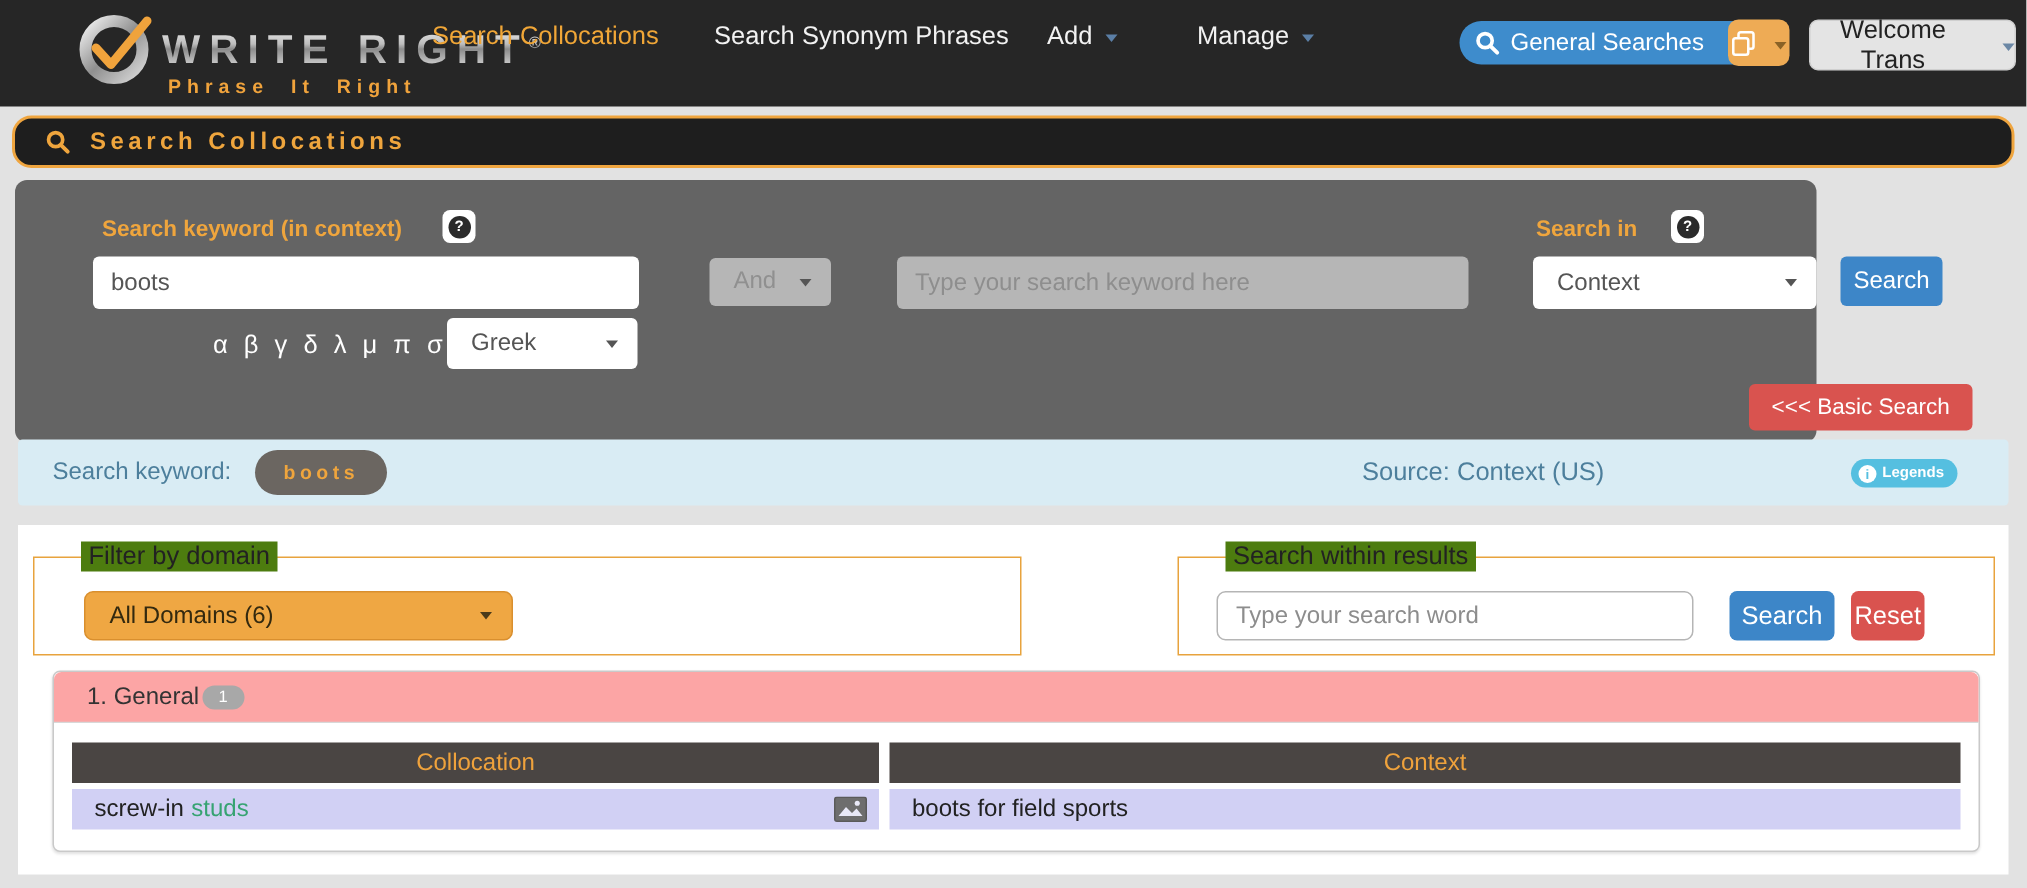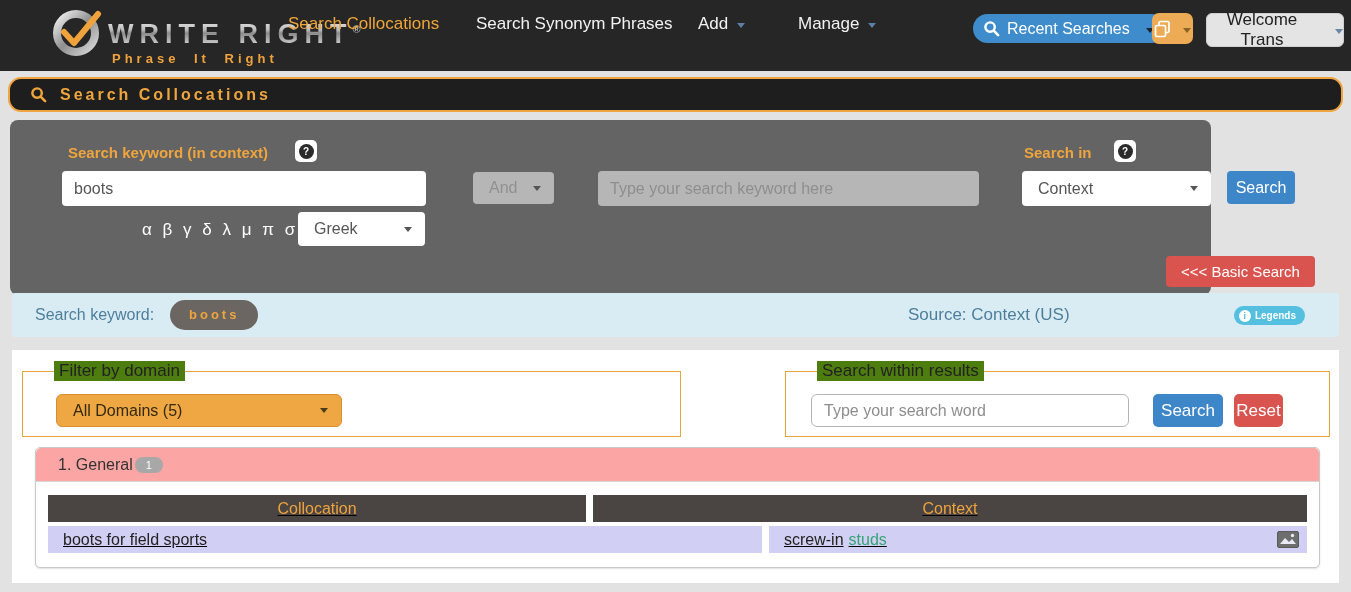--- a/index.html
+++ b/index.html
@@ -68,21 +68,21 @@
   .within-input { position:absolute; left:25px; top:22px; width:318px; height:33px; background:#fff; border:1px solid #b5b5b5; border-radius:6px; font-size:16px; color:#555; padding:0 12px; font-family:inherit; }
   .within-input::placeholder { color:#8d8d8d; }
   .btn-within-search { position:absolute; left:367px; top:22px; width:70px; height:33px; background:#3d86c8; border-radius:5px; font-size:17px; }
   .btn-within-reset { position:absolute; left:448px; top:22px; width:49px; height:33px; background:#d9534f; border-radius:5px; font-size:17px; }
 
   .accordion { position:absolute; left:23px; top:97px; width:1285px; height:121px; border:1px solid #c9c9c9; border-radius:5px; background:#fff; box-shadow:0 1px 2px rgba(0,0,0,.12); }
   .acc-header { height:34px; background:#fca5a5; border-bottom:1px solid #d8d8d8; border-radius:5px 5px 0 0; display:flex; align-items:center; padding-left:22px; gap:2px; cursor:pointer;text-align:center; }
   .acc-title { font-size:16px; color:#333; }
   .acc-count { min-width:28px; height:16px; background:#a8a8a8; border-radius:9px; color:#fff; font-size:11px; display:flex; align-items:center; justify-content:center; }
   .tbl { margin:13px 12px 0 12px; }
-  .trow { display:flex; gap:7px;text-decoration:underline; }
+  .trow { display:flex; gap:7px; }
   .trow + .trow { margin-top:4px; }
   .th { height:27px; background:#4a4543; color:#efa23c; font-size:16px; display:flex; align-items:center; justify-content:center; }
   .td { height:27px; background:#d1d0f4; font-size:16px; color:#222; display:flex; align-items:center; padding-left:15px; position:relative; }
   .c1 { width:538px; flex:none; }
   .c2 { flex:1; }
   .kw-green { color:#36a372; margin-left:5px; }
   .img-icon { position:absolute; right:8px; top:5px; cursor:pointer; }
 </style>
 </head>
 <body>
@@ -117,21 +117,21 @@
     <a class="nav-item" style="left:798px;">
         <span>Manage</span>
         <i class="caret"></i>
       </a>
 
     <button class="btn-recent">
       <svg width="17" height="17" viewBox="0 0 18 18">
           <circle cx="7.5" cy="7.5" r="5" fill="none" stroke="#fff" stroke-width="2.6"></circle>
           <line x1="11.5" y1="11.5" x2="16" y2="16" stroke="#fff" stroke-width="2.8" stroke-linecap="round"></line>
         </svg>
-      <span>Recent Searches</span>
+      <span>General Searches</span>
       <i class="caret dark"></i>
     </button>
 
     <button class="btn-copy">
       <svg width="17" height="18" viewBox="0 0 17 18">
         <rect x="5" y="1.5" width="10" height="11" rx="1.5" fill="none" stroke="#fff" stroke-width="1.7"></rect>
         <rect x="1.5" y="5.5" width="10" height="11" rx="1.5" fill="#eeab55" stroke="#fff" stroke-width="1.7"></rect>
       </svg>
       <i class="caret brown"></i>
     </button>
@@ -194,21 +194,21 @@
       <i class="rb-info">i</i>
       <span>Legends</span>
     </span>
   </div>
 
   <section class="results">
 
     <div class="fset fset-domain">
       <span class="fset-legend">Filter by domain</span>
       <div class="sel-domain">
-        <span>All Domains (5)</span>
+        <span>All Domains (6)</span>
         <i class="caret gray" style="margin:0; border-top-color:#4a3a1a;"></i>
       </div>
     </div>
 
     <div class="fset fset-within">
       <span class="fset-legend">Search within results</span>
       <input class="within-input" placeholder="Type your search word" style="">
       <button class="btn btn-within-search">Search</button>
       <button class="btn btn-within-reset">Reset</button>
     </div>
@@ -217,31 +217,31 @@
       <div class="acc-header">
         <span class="acc-title">1. General</span>
         <span class="acc-count">1</span>
       </div>
       <div class="tbl">
         <div class="trow">
           <div class="th c1">Collocation</div>
           <div class="th c2">Context</div>
         </div>
         <div class="trow">
-          <div class="td c2">
-            <span>boots for field sports</span>
-          </div>
           <div class="td c1">
             <span>screw-in</span>
             <span class="kw-green">studs</span>
             <svg class="img-icon" width="22" height="17" viewBox="0 0 22 17">
               <rect x="0.5" y="0.5" width="21" height="16" rx="1.5" fill="#6e6e6e" stroke="#5a5a5a"></rect>
               <path d="M3 13 L8 7 L12 11 L15 8 L19 13 Z" fill="#e9e9f7"></path>
               <circle cx="15.5" cy="4.5" r="1.7" fill="#e9e9f7"></circle>
             </svg>
           </div>
+          <div class="td c2">
+            <span>boots for field sports</span>
+          </div>
         </div>
       </div>
     </div>
 
   </section>
 
 </div>
 
 </body></html>

